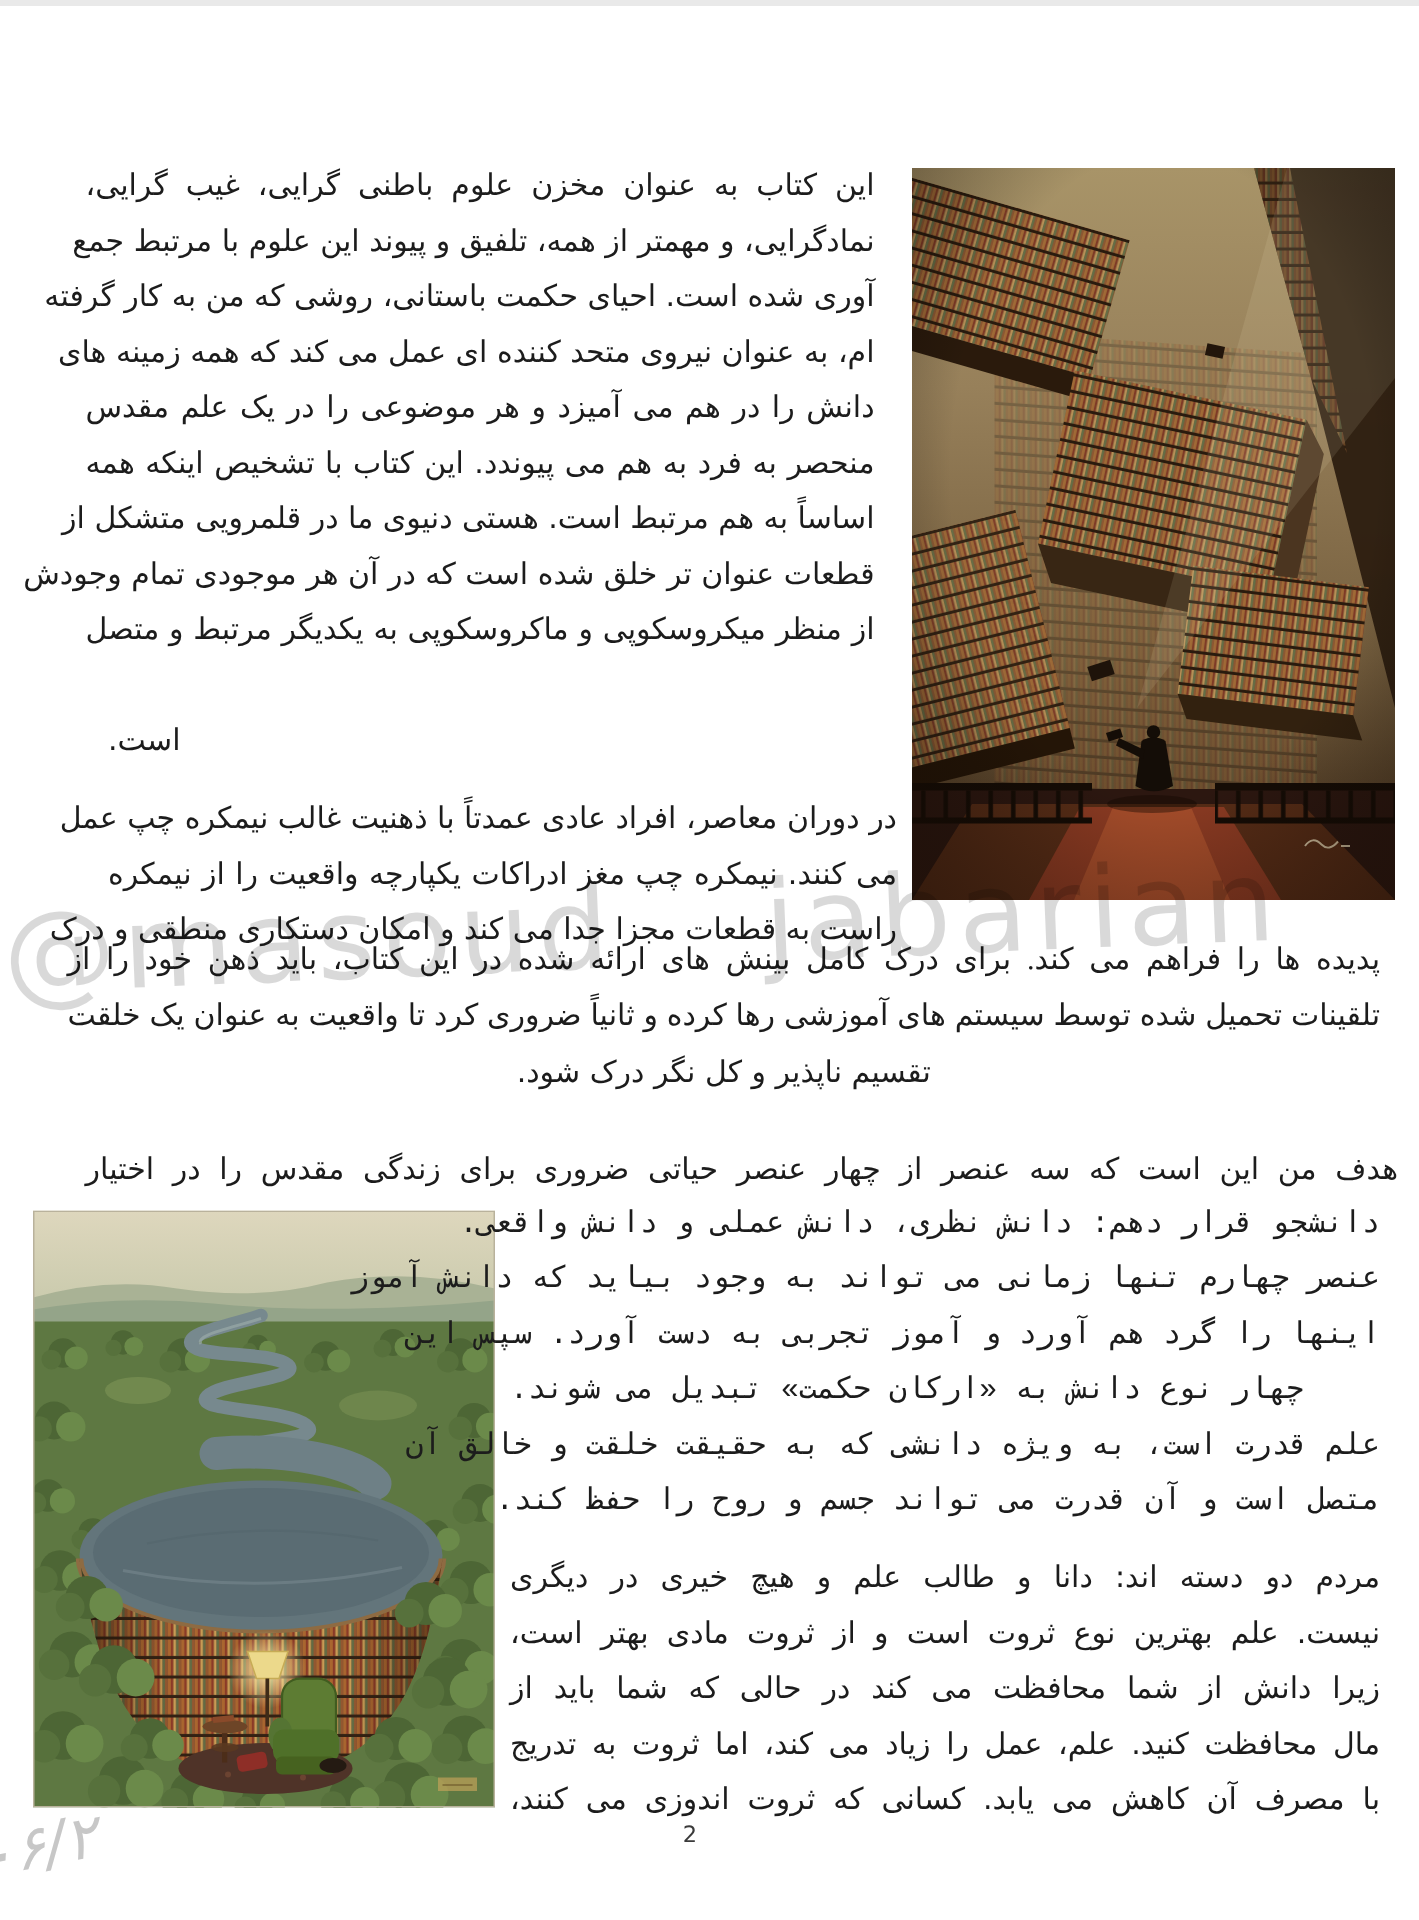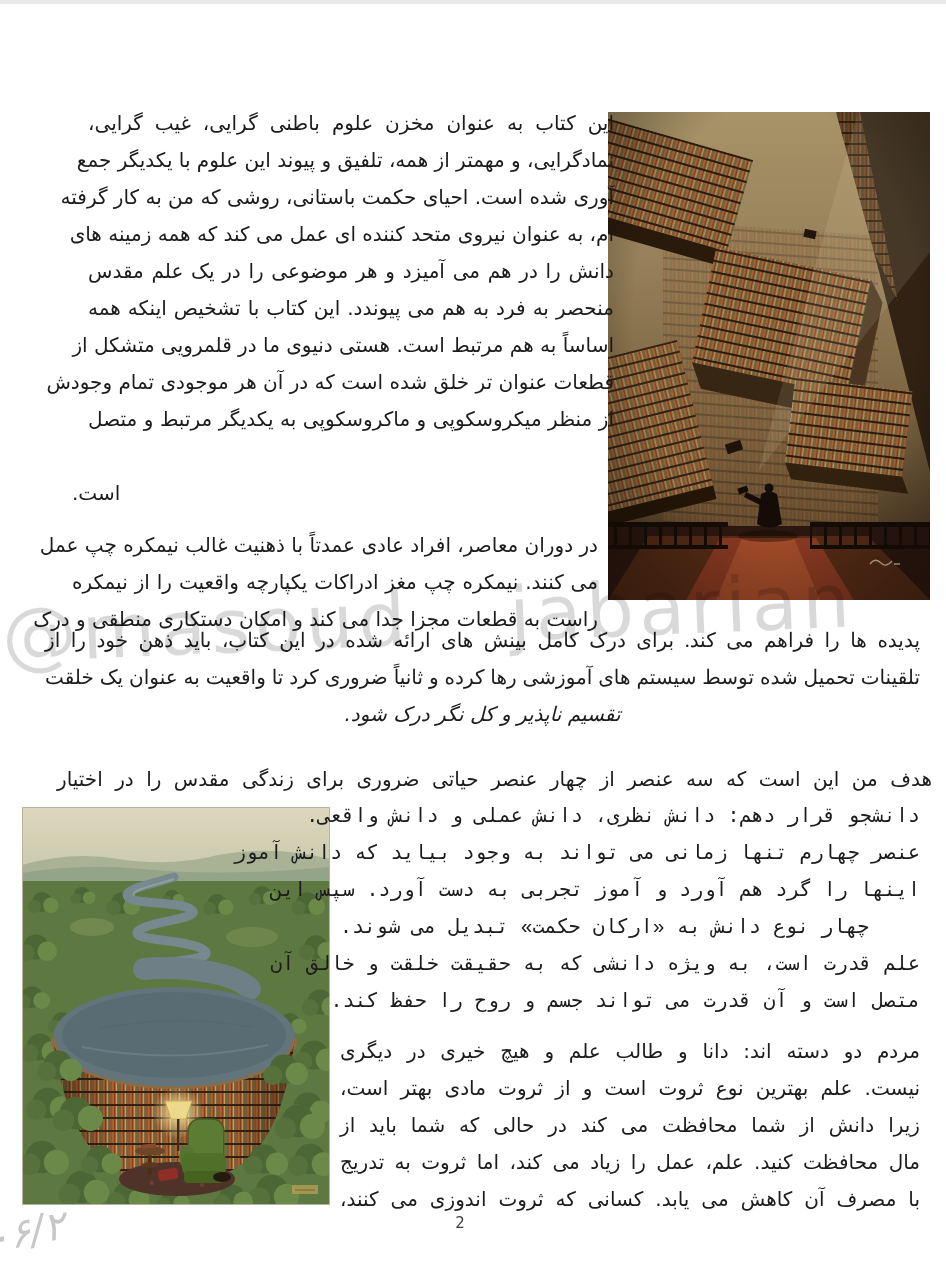--- a/index.html
+++ b/index.html
@@ -5,22 +5,22 @@
   html,body{margin:0;padding:0;background:#ffffff;}
   .page{
     position:relative;width:946px;height:1280px;background:#ffffff;
     font-family:"DejaVu Sans",sans-serif;overflow:hidden;
   }
   .top-edge{position:absolute;left:0;top:0;width:946px;height:4px;background:#e9e9e9;}
   
   .tblock{position:absolute;direction:rtl;color:#1c1c1c;font-size:20px;}
   .tline{height:37px;line-height:37px;text-align:left;white-space:nowrap;}
   .just .tline{text-align:justify;text-align-last:justify;}
-  .center .tline{text-align:center;text-align-last:center;font-style:italic;}
-  .p1    {left:88px;  top:105px;  width:526px;}
+  .center .tline{text-align:center;text-align-last:center;}
+  .p1    {left:57px;  top:105px;  width:526px;}
   .p1last{left:72px;  top:475px;  width:526px;}
   .p2col {left:72px;  top:511px;  width:526px;margin-top:16px;}
   .p2full{left:45px;  top:622px;  width:875px;font-family:Liberation Serif, serif;}
   .p2last{left:45px;  top:696px;  width:875px;}
   .p3full{left:45px;  top:761px;  width:875px;margin-left:12px;}
   .p3col {left:340px; top:798px;  width:580px;font-family:Liberation Mono, monospace;}
   .p4    {left:340px; top:1033px; width:580px;}
   
   .img-library{position:absolute;left:608px;top:112px;}
   .img-dam{position:absolute;left:22px;top:807px;}
@@ -232,21 +232,21 @@
     <ellipse cx="200" cy="370" rx="9" ry="5" fill="#241a12"></ellipse>
     <g>
       <rect x="270" y="378" width="26" height="9" fill="#bb9f58" opacity="0.75"></rect>
       <path d="M273,383 h20" stroke="#6e5a2b" stroke-width="1" opacity="0.8"></path>
     </g>
     <rect x="0.5" y="0.5" width="307" height="397" fill="none" stroke="#b9b29c" stroke-width="1"></rect>
   </svg>
 
   <div class="tblock p1 just">
       <div class="tline">این کتاب به عنوان مخزن علوم باطنی گرایی، غیب گرایی،</div>
-      <div class="tline">نمادگرایی، و مهمتر از همه، تلفیق و پیوند این علوم با یکدیگر جمع</div>
+      <div class="tline">نمادگرایی، و مهمتر از همه، تلفیق و پیوند این علوم با مرتبط جمع</div>
       <div class="tline">آوری شده است. احیای حکمت باستانی، روشی که من به کار گرفته</div>
       <div class="tline">ام، به عنوان نیروی متحد کننده ای عمل می کند که همه زمینه های</div>
       <div class="tline">دانش را در هم می آمیزد و هر موضوعی را در یک علم مقدس</div>
       <div class="tline">منحصر به فرد به هم می پیوندد. این کتاب با تشخیص اینکه همه</div>
       <div class="tline">اساساً به هم مرتبط است. هستی دنیوی ما در قلمرویی متشکل از</div>
       <div class="tline">قطعات عنوان تر خلق شده است که در آن هر موجودی تمام وجودش</div>
       <div class="tline">از منظر میکروسکوپی و ماکروسکوپی به یکدیگر مرتبط و متصل</div>
     </div>
   <div class="tblock p1last">
       <div class="tline">است.</div>

